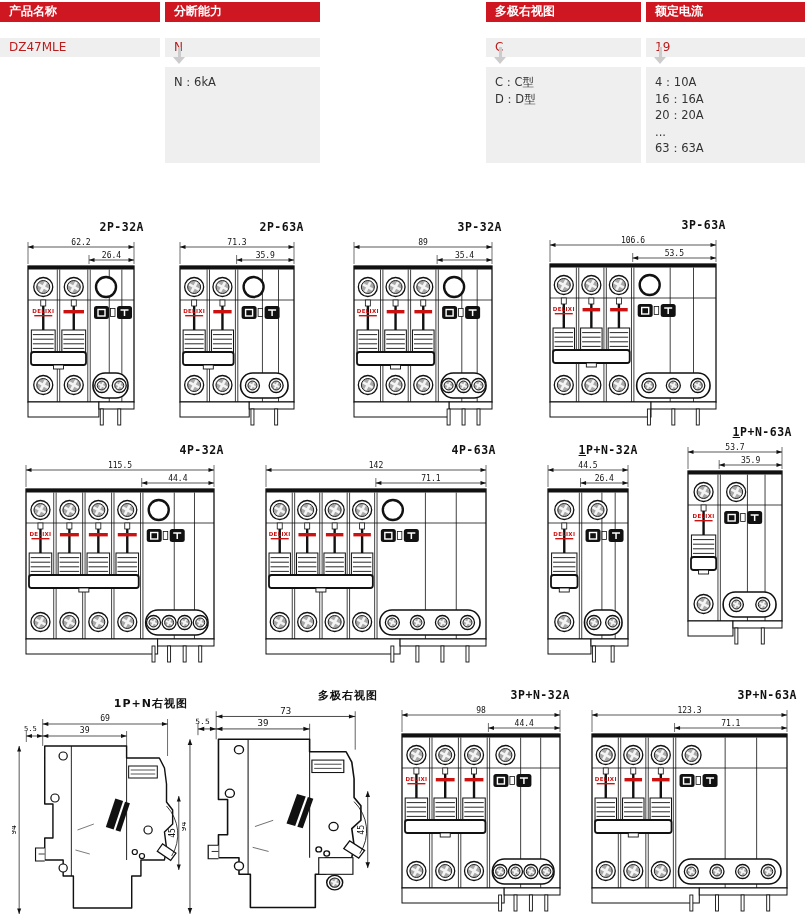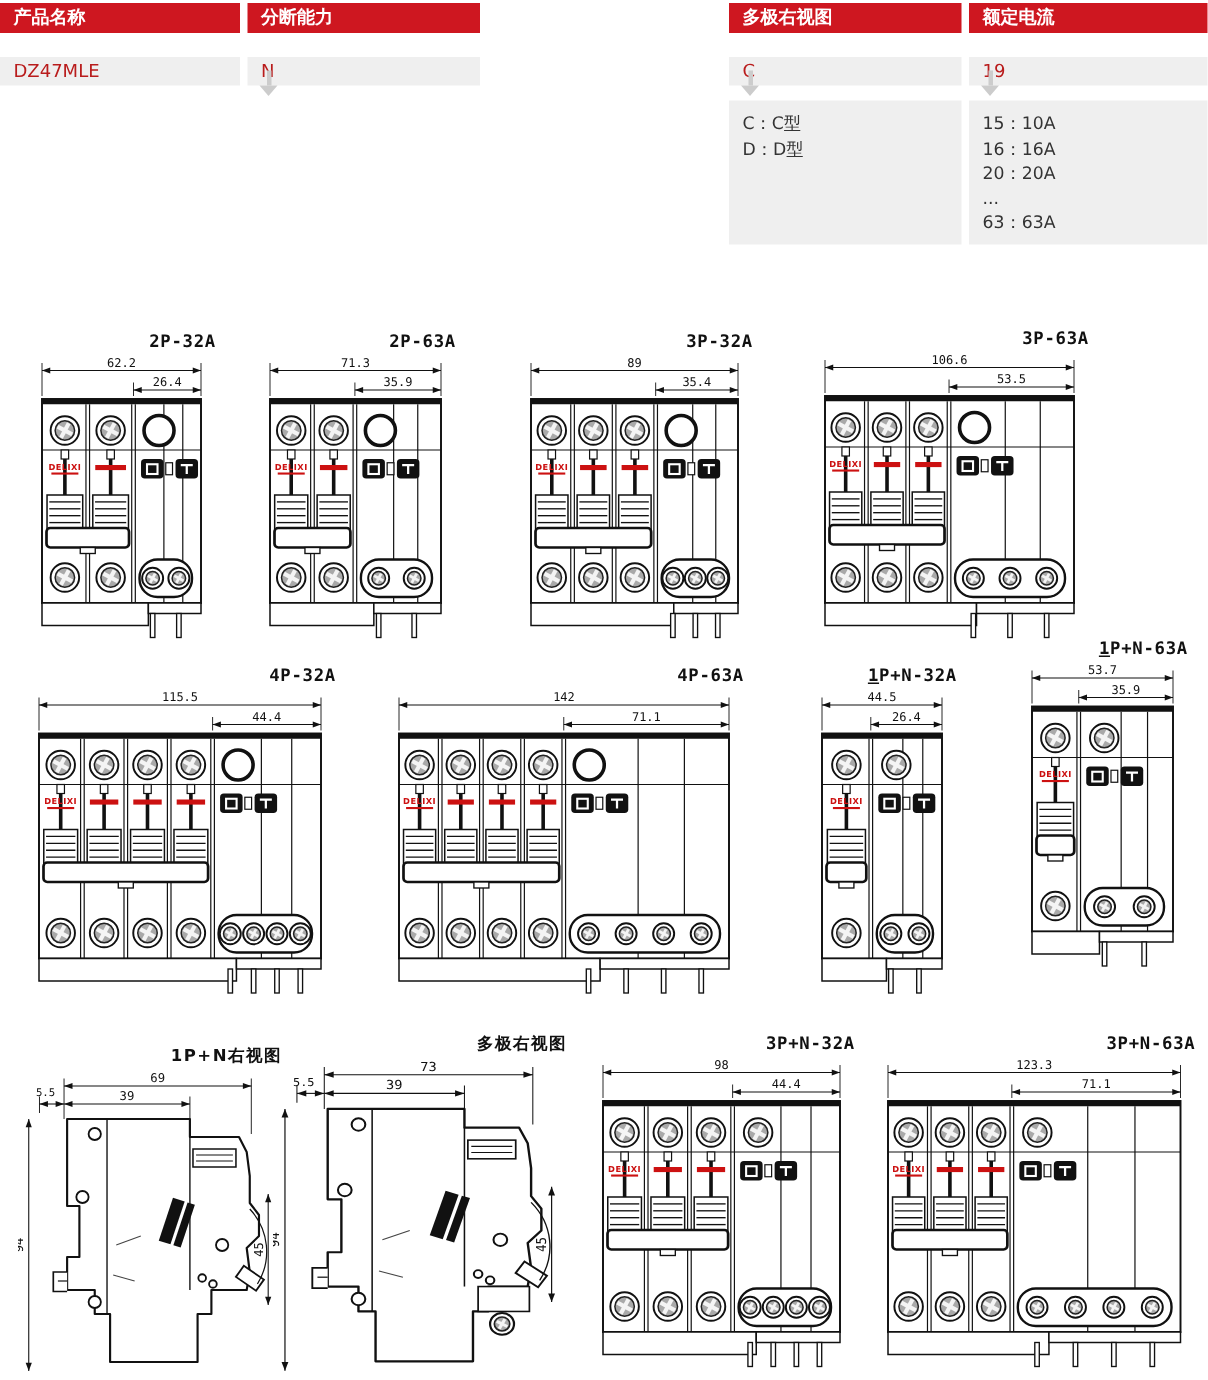--- a/index.html
+++ b/index.html
@@ -37,20 +37,23 @@
     <div class="tv">DZ47MLE</div>
   </div>
 
   <div class="col" style="left:165px;width:155px">
     <div class="th">分断能力</div>
     <div class="tv">N</div>
     <div class="arrow">
         <div class="stem"></div>
         <div class="head"></div>
       </div>
+    <div class="opts">
+        <div>N：6kA</div>
+      </div>
   </div>
 
 
   <div class="col" style="left:486px;width:155px">
     <div class="th">多极右视图</div>
     <div class="tv">C</div>
     <div class="arrow">
         <div class="stem"></div>
         <div class="head"></div>
       </div>
@@ -61,21 +64,21 @@
   </div>
 
   <div class="col" style="left:646px;width:159px">
     <div class="th">额定电流</div>
     <div class="tv">19</div>
     <div class="arrow">
         <div class="stem"></div>
         <div class="head"></div>
       </div>
     <div class="opts">
-        <div>15：10A</div>
+        <div>4：10A</div>
         <div>16：16A</div>
         <div>20：20A</div>
         <div>...</div>
         <div>63：63A</div>
       </div>
   </div>
 
 </div>
 
 <div id="figures">

